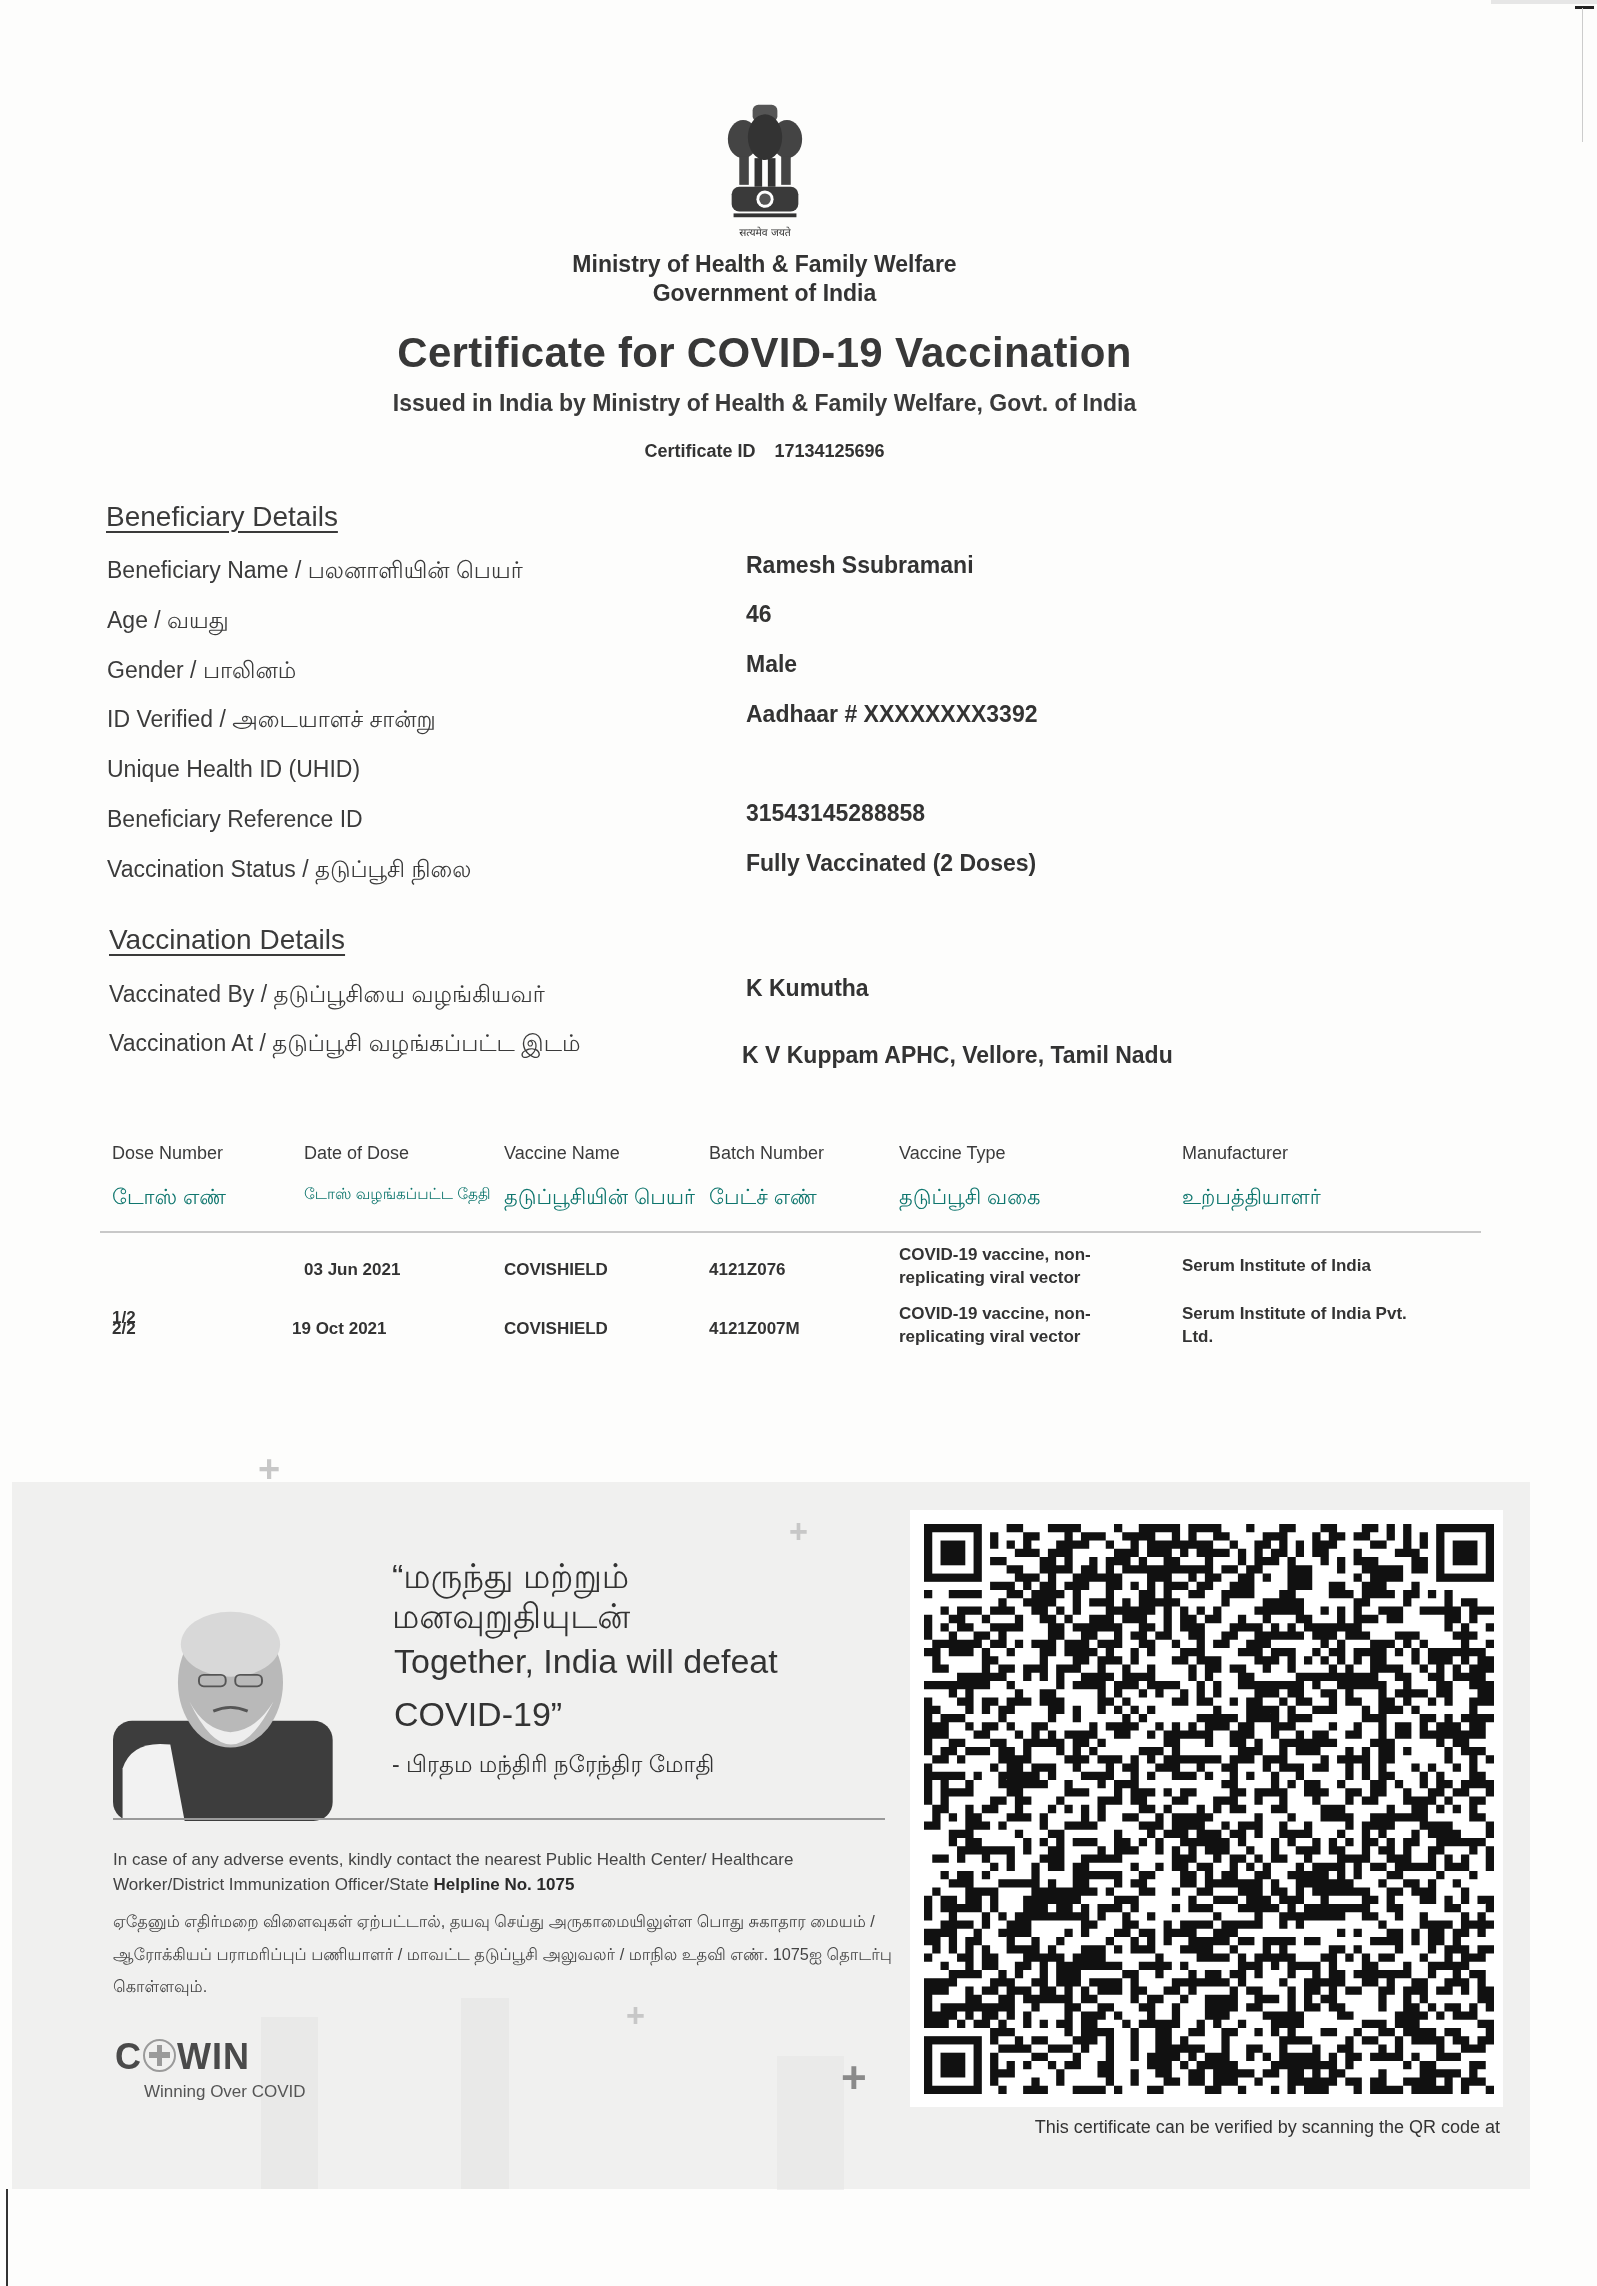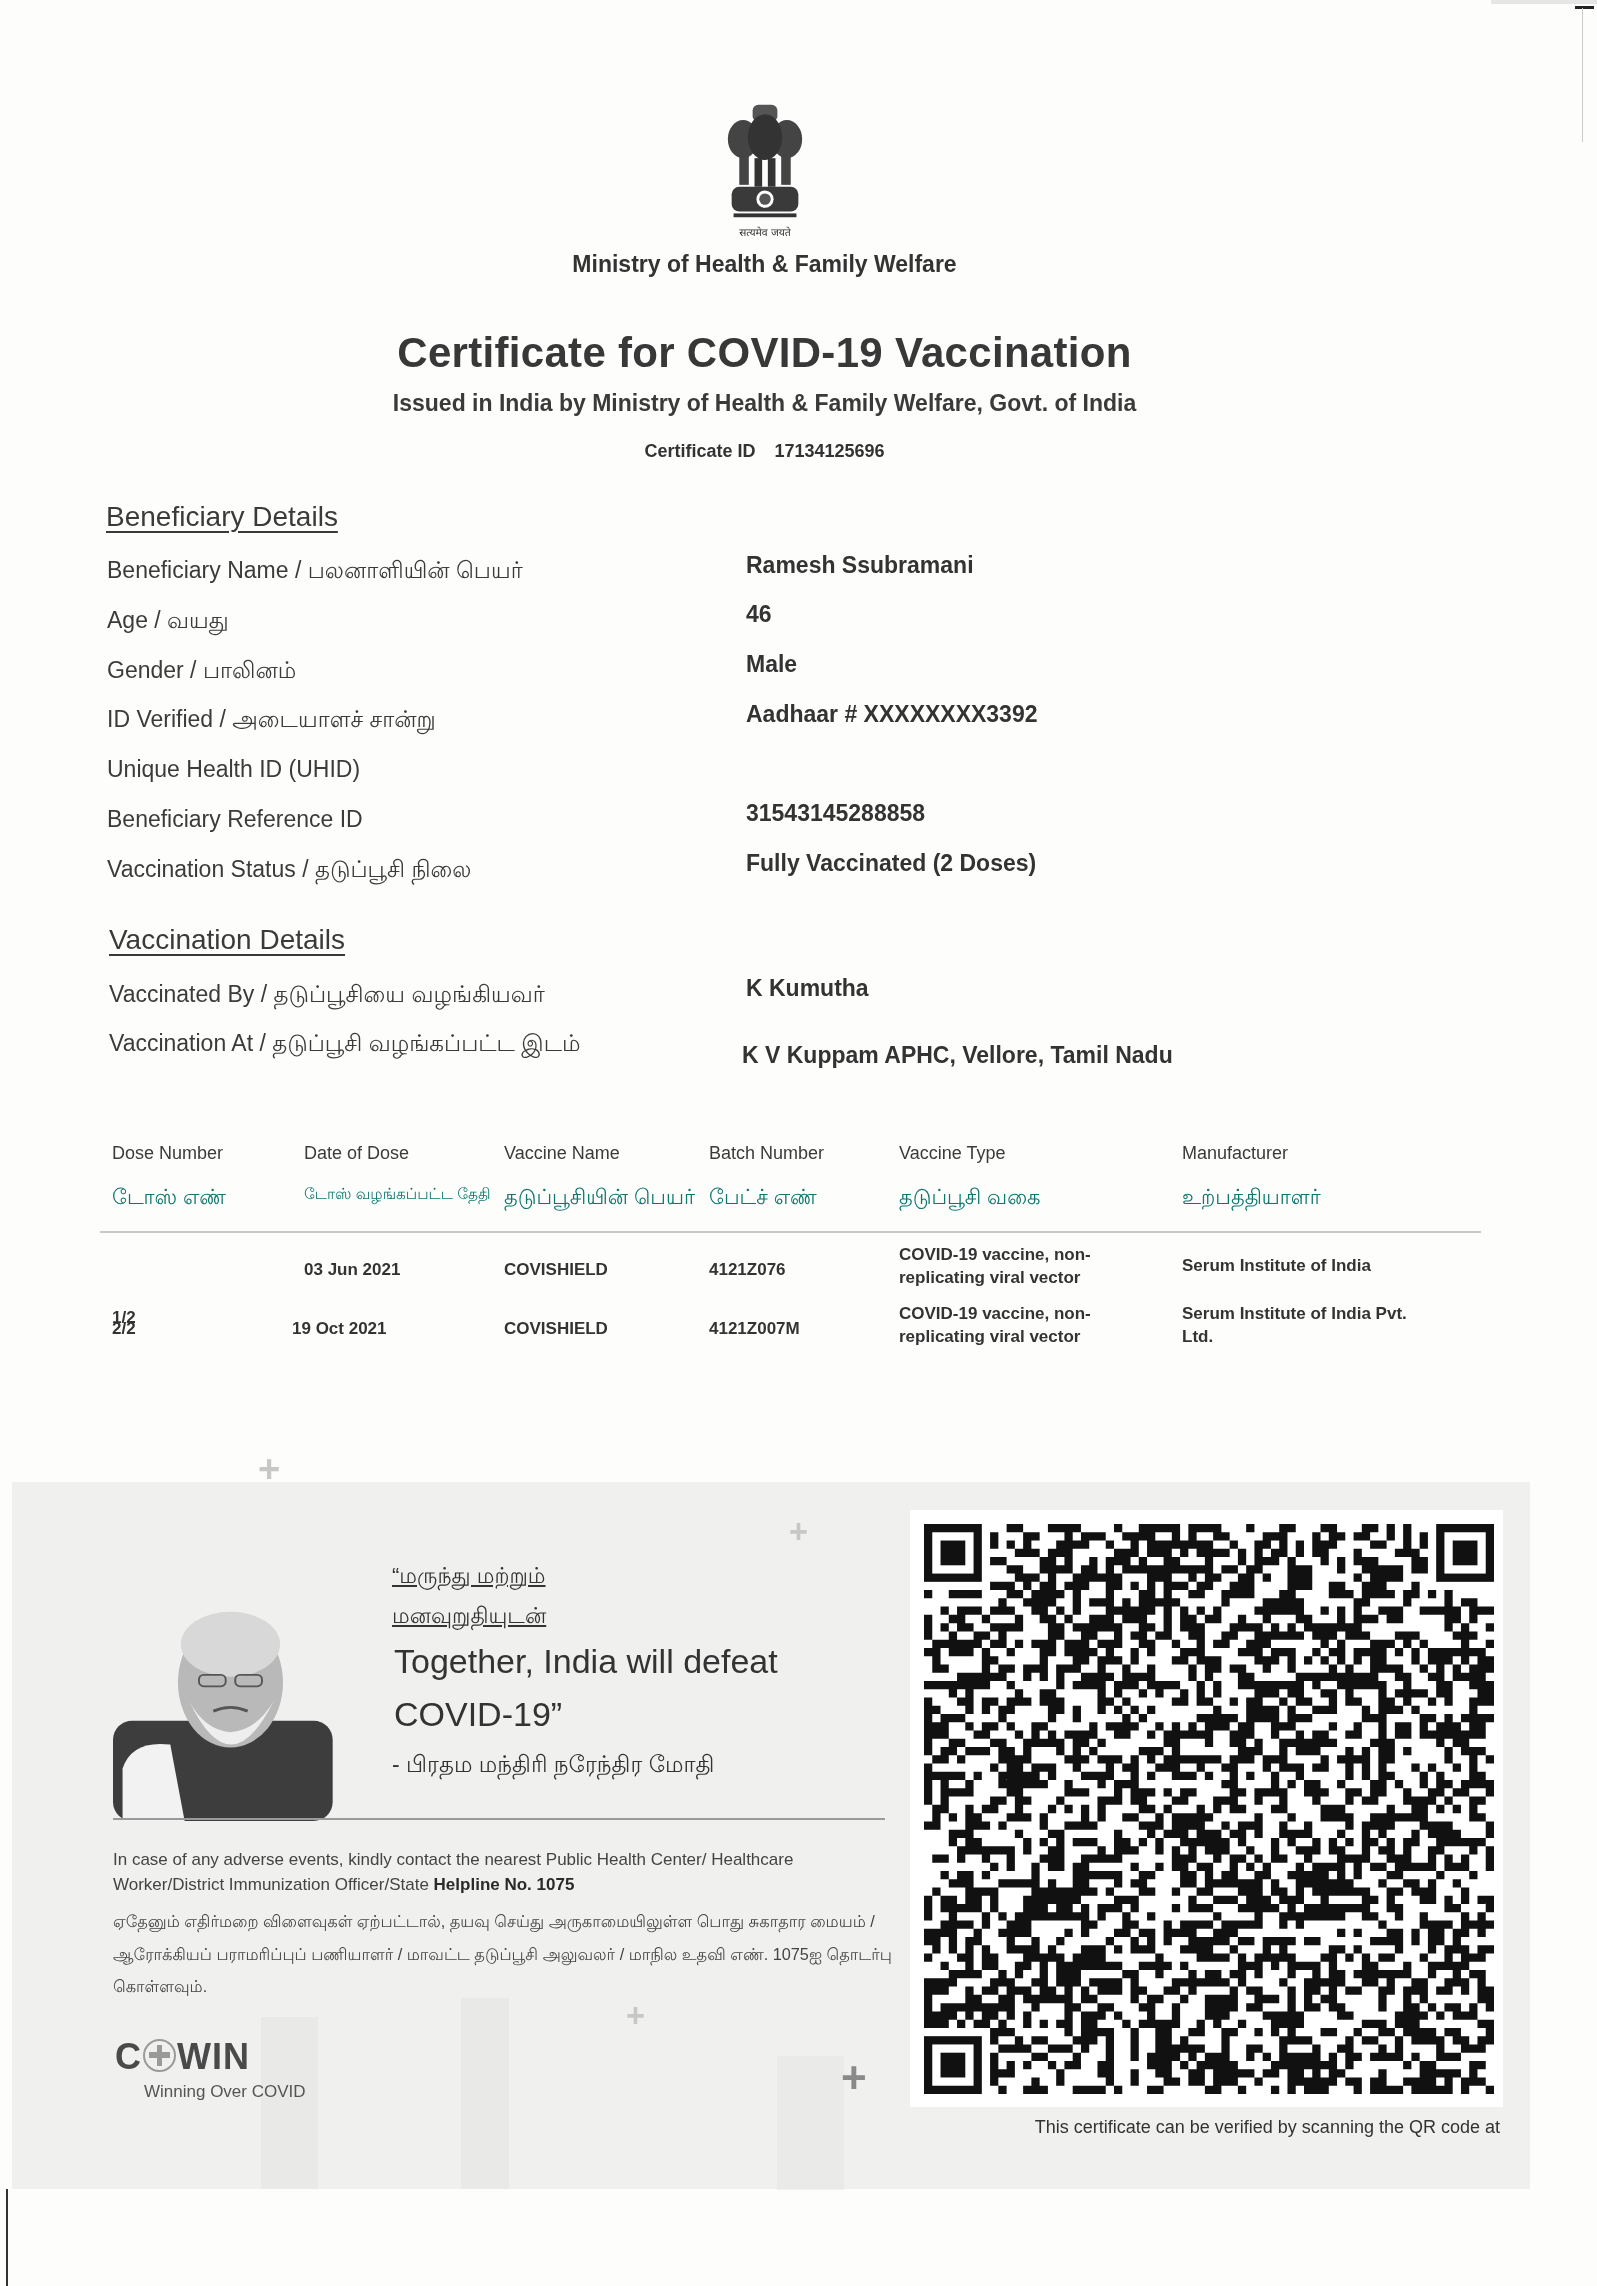--- a/index.html
+++ b/index.html
@@ -24,21 +24,21 @@
   .th{font-size:18px;color:#3b3b3b;}
   .th-ta{font-size:21px;color:#0f766e;}
   .th-ta.small{font-size:15.3px;line-height:17px;}
   .divider{left:100px;top:1231px;width:1381px;height:1.9px;background:#c8c8c8;}
   .td{font-size:17px;font-weight:bold;color:#333;line-height:23px;}
   
   .panel{left:11.5px;top:1482px;width:1518px;height:707px;background:#f0f0ef;}
   .panel-ghost{background:#e4e4e3;}
   .plus{color:#c7c7c7;font-size:38px;font-weight:bold;}
   .portrait{left:113px;top:1587px;width:234px;height:234px;}
-  .quote-ta{left:392px;top:1556px;font-size:22px;line-height:40px;color:#333;text-decoration:underline;}
+  .quote-ta{left:392px;top:1556px;font-size:34px;line-height:40px;color:#333;}
   .quote-en{left:394px;top:1635px;font-size:34px;line-height:53px;color:#333;}
   .quote-by{left:392px;top:1751px;font-size:23px;color:#333;}
   .quote-line{left:113px;top:1818px;width:772px;height:1.9px;background:#9a9a9a;}
   .adverse{left:113px;top:1847px;width:784px;font-size:17px;line-height:25px;color:#444;}
   .adverse b{color:#2a2a2a;}
   .adverse-ta{left:113px;top:1905px;width:784px;font-size:16.3px;line-height:32.5px;color:#444;}
   .cowin{left:115px;top:2036px;font-size:36px;font-weight:bold;color:#4a4a4a;letter-spacing:1px;}
   .cowin .o{display:inline-block;width:29px;height:29px;border-radius:50%;border:2.9px solid #9a9a9a;vertical-align:-2.9px;margin:0 1px;position:relative;}
   .cowin .o:before{content:"";position:absolute;left:11.5px;top:3.8px;width:5.7px;height:21px;background:#9a9a9a;}
   .cowin .o:after{content:"";position:absolute;left:3.8px;top:11.5px;width:21px;height:5.7px;background:#9a9a9a;}
@@ -67,20 +67,21 @@
     <rect x="48" y="60" width="8" height="30" fill="#333"></rect>
     <rect x="10" y="90" width="70" height="26" rx="8" fill="#3a3a3a"></rect>
     <circle cx="45" cy="103" r="9" fill="#fff"></circle>
     <circle cx="45" cy="103" r="6" fill="#555"></circle>
     <rect x="12" y="118" width="66" height="4" fill="#333"></rect>
     <text x="45" y="142" font-size="11" text-anchor="middle" fill="#333" font-family="DejaVu Sans, sans-serif">सत्यमेव जयते</text>
   </svg>
 </div>
 <div class="abs ministry">
   <div>Ministry of Health &amp; Family Welfare</div>
+  <div>Government of India</div>
 </div>
 <div class="abs title">Certificate for COVID-19 Vaccination</div>
 <div class="abs subtitle">Issued in India by Ministry of Health &amp; Family Welfare, Govt. of India</div>
 <div class="abs certid">
   <span>Certificate ID</span><span>17134125696</span>
 </div>
 
 <div class="abs section-title" style="left:106px;top:501px;">Beneficiary Details</div>
 <div id="ben-rows">
     <div class="abs label" style="left:107px;top:557px;">Beneficiary Name / பலனாளியின் பெயர்</div>

